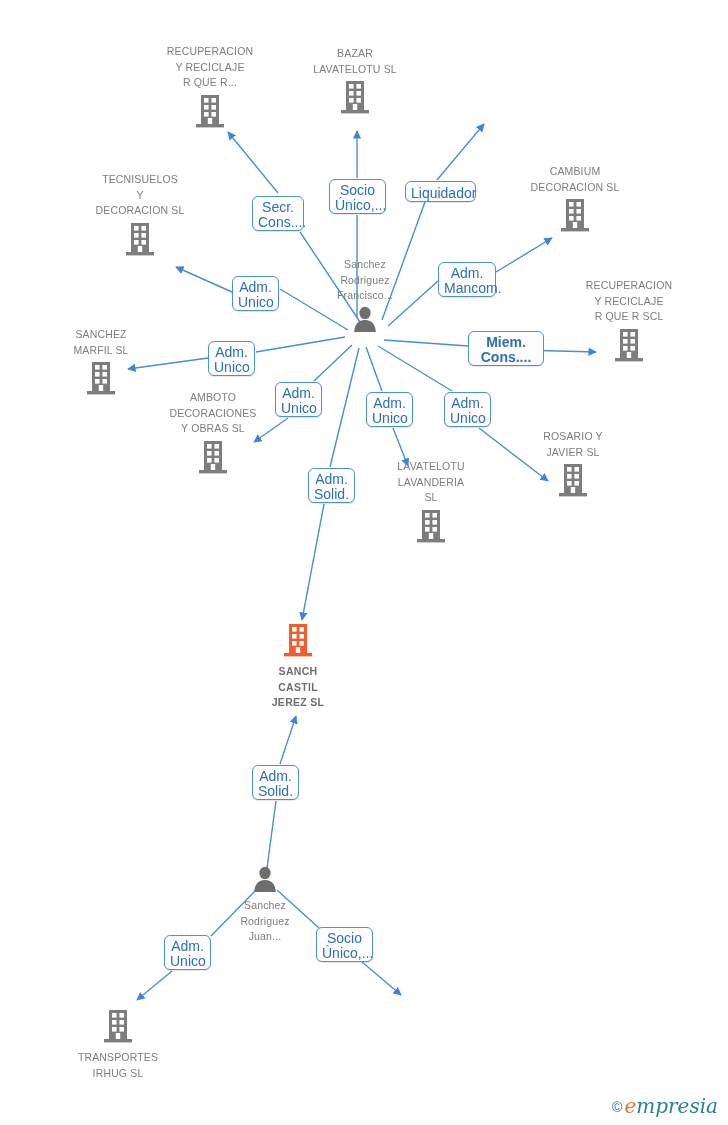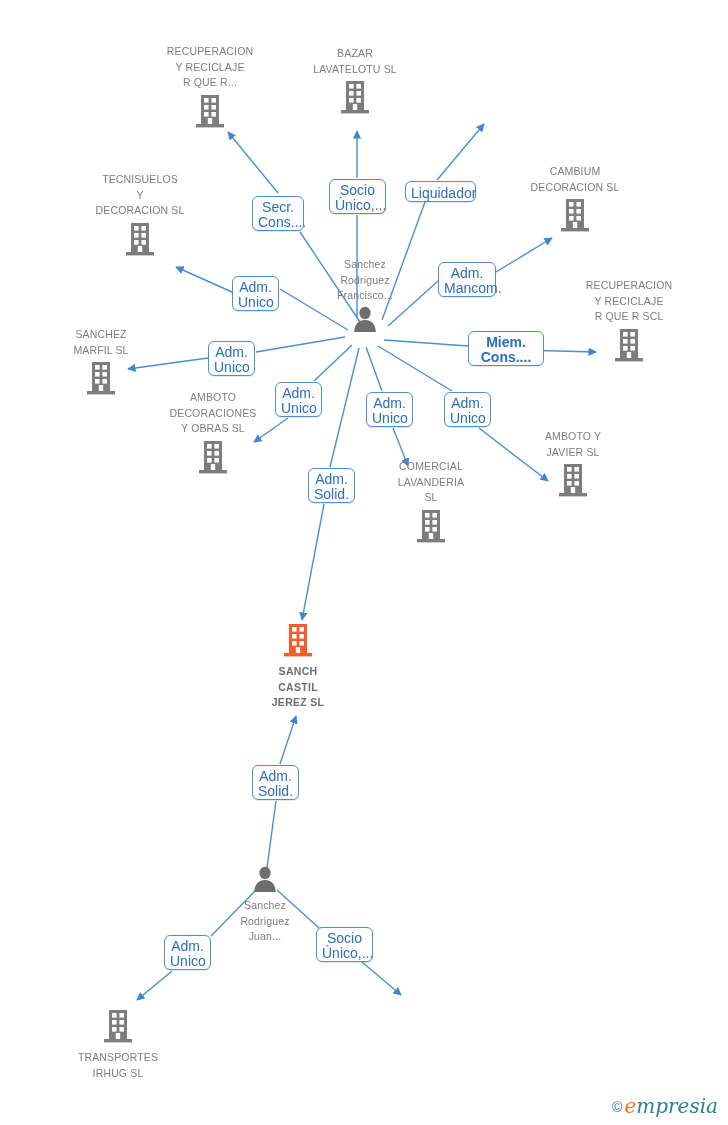--- a/index.html
+++ b/index.html
@@ -302,21 +302,21 @@
           <rect x="8" y="19" width="4.6" height="4.6"></rect>
               <rect x="15.4" y="19" width="4.6" height="4.6"></rect>
           <rect x="11.8" y="25" width="4.4" height="6"></rect>
         </g>
           </g>
         </svg>
     </span>
   </div>
 
   <div class="node company cap-above" style="left:431px; top:459px;">
-    <span class="caption">COMERCIAL
+    <span class="caption">LAVATELOTU
 LAVANDERIA
 SL</span>
     <span class="glyph">
       <svg width="28" height="36" viewBox="0 0 28 36">
           <g fill="#7d7d7d">
         <rect x="5" y="2" width="18" height="29"></rect>
         <rect x="0" y="31" width="28" height="3.4"></rect>
         <g fill="#ffffff">
           <rect x="8" y="5" width="4.6" height="4.6"></rect>
               <rect x="15.4" y="5" width="4.6" height="4.6"></rect>
@@ -325,21 +325,21 @@
           <rect x="8" y="19" width="4.6" height="4.6"></rect>
               <rect x="15.4" y="19" width="4.6" height="4.6"></rect>
           <rect x="11.8" y="25" width="4.4" height="6"></rect>
         </g>
           </g>
         </svg>
     </span>
   </div>
 
   <div class="node company cap-above" style="left:573px; top:429px;">
-    <span class="caption">AMBOTO Y
+    <span class="caption">ROSARIO Y
 JAVIER SL</span>
     <span class="glyph">
       <svg width="28" height="36" viewBox="0 0 28 36">
           <g fill="#7d7d7d">
         <rect x="5" y="2" width="18" height="29"></rect>
         <rect x="0" y="31" width="28" height="3.4"></rect>
         <g fill="#ffffff">
           <rect x="8" y="5" width="4.6" height="4.6"></rect>
               <rect x="15.4" y="5" width="4.6" height="4.6"></rect>
           <rect x="8" y="12" width="4.6" height="4.6"></rect>

